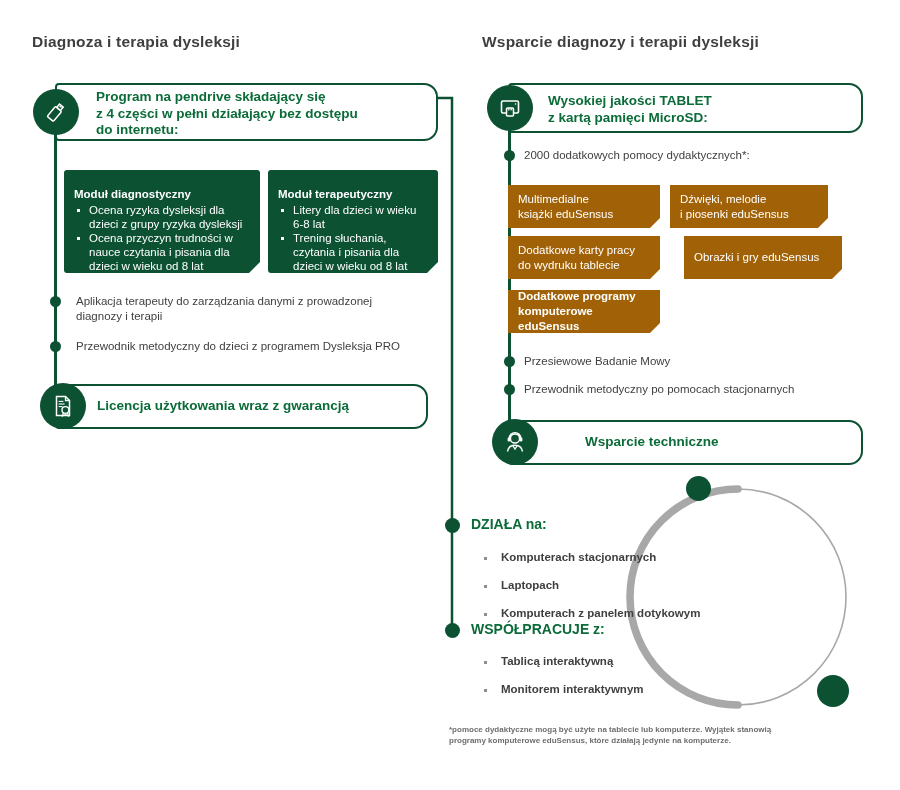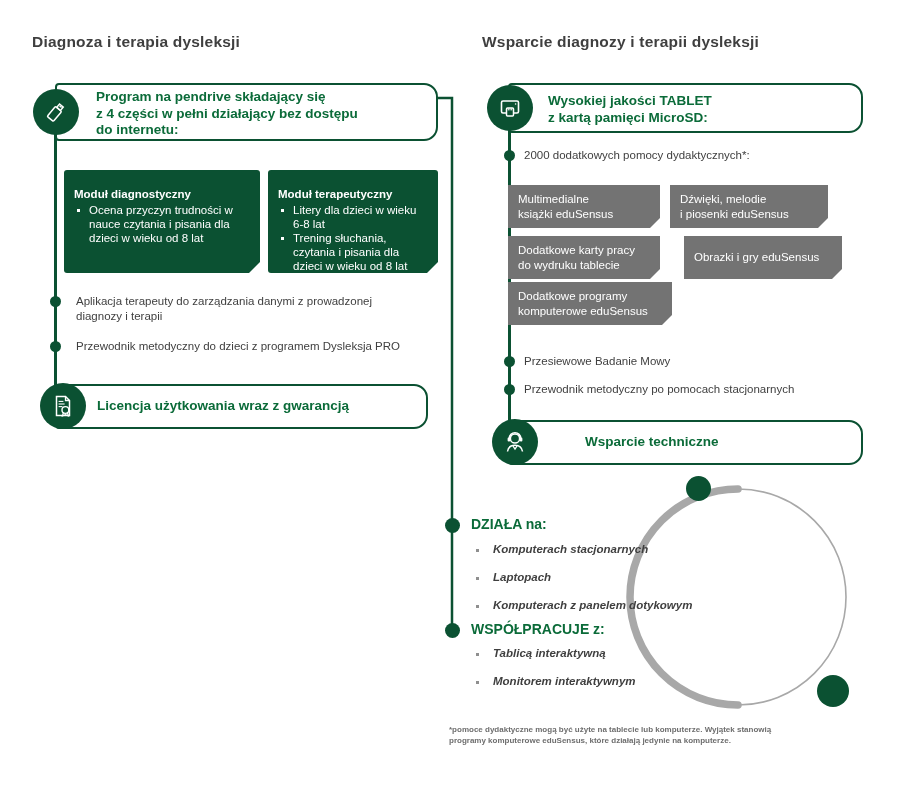--- a/index.html
+++ b/index.html
@@ -55,32 +55,32 @@
   .tl-line{position:absolute;width:2.5px;background:#0b5132;}
   .tl-dot{position:absolute;width:11px;height:11px;border-radius:50%;background:#0b5132;}
   .tl-dot.big{width:15px;height:15px;}
   .tl-label{
     position:absolute;font-size:11.5px;font-weight:normal;line-height:15px;
     color:#3f3f3f;white-space:pre-line;
   }
 
   
   .tile{
-    position:absolute;box-sizing:border-box;background:#737373;color:#fff;
+    position:absolute;box-sizing:border-box;background:#a16207;color:#fff;
     font-size:11.5px;line-height:15px;white-space:pre-line;
     display:flex;align-items:center;padding:6px 10px;
     -webkit-clip-path:polygon(0 0,100% 0,100% calc(100% - 10px),calc(100% - 10px) 100%,0 100%);
     clip-path:polygon(0 0,100% 0,100% calc(100% - 10px),calc(100% - 10px) 100%,0 100%);
   }
 
   
   .sec-head{
     position:absolute;color:#0b6b39;font-weight:bold;font-size:14px;white-space:nowrap;
   }
-  .sec-list{position:absolute;margin:0;padding:0;list-style:none;font-style:italic;}
+  .sec-list{position:absolute;margin:8px;padding:0;list-style:none;}
   .sec-list li{
     position:relative;font-size:11.5px;font-weight:bold;line-height:15px;
     color:#3f3f3f;padding-left:22px;margin-bottom:13px;white-space:nowrap;
   }
   .sec-list li::before{
     content:"";position:absolute;left:5px;top:7px;width:3px;height:3px;background:#8f8f8f;
   }
 
   
   .ring-wrap{position:absolute;left:598px;top:485px;width:280px;height:230px;}
@@ -116,20 +116,22 @@
       </g>
     </svg>
   </div>
   <div class="hdr-text" style="left:96px;top:89px;width:330px;">Program na pendrive składający się
 z 4 części w pełni działający bez dostępu
 do internetu:</div>
 
   <div class="mod-box" style="left:64px;top:170px;width:196px;height:103px;">
     <div class="mod-title">Moduł diagnostyczny</div>
     <ul class="mod-list">
+      <li>Ocena ryzyka dysleksji dla
+dzieci z grupy ryzyka dysleksji</li>
       <li>Ocena przyczyn trudności
 w nauce czytania i pisania
 dla dzieci w wieku od 8 lat</li>
     </ul>
   </div>
 
   <div class="mod-box" style="left:268px;top:170px;width:170px;height:103px;">
     <div class="mod-title">Moduł terapeutyczny</div>
     <ul class="mod-list">
       <li>Litery dla dzieci
@@ -180,21 +182,21 @@
   <div class="tl-dot" style="left:504px;top:150px;"></div>
   <div class="tl-label" style="left:524px;top:148px;width:330px;">2000 dodatkowych pomocy dydaktycznych*:</div>
 
   <div class="tile" style="left:508px;top:185px;width:152px;height:43px;">Multimedialne
 książki eduSensus</div>
   <div class="tile" style="left:670px;top:185px;width:158px;height:43px;">Dźwięki, melodie
 i piosenki eduSensus</div>
   <div class="tile" style="left:508px;top:236px;width:152px;height:43px;">Dodatkowe karty pracy
 do wydruku tablecie</div>
   <div class="tile" style="left:684px;top:236px;width:158px;height:43px;">Obrazki i gry eduSensus</div>
-  <div class="tile" style="left:508px;top:282px;width:164px;height:43px;">Dodatkowe programy
+  <div class="tile" style="left:508px;top:290px;width:152px;height:43px;font-weight:bold;">Dodatkowe programy
 komputerowe eduSensus</div>
 
   <div class="tl-dot" style="left:504px;top:356px;"></div>
   <div class="tl-label" style="left:524px;top:354px;width:340px;">Przesiewowe Badanie Mowy</div>
 
   <div class="tl-dot" style="left:504px;top:384px;"></div>
   <div class="tl-label" style="left:524px;top:382px;width:340px;">Przewodnik metodyczny po pomocach stacjonarnych</div>
 
   <div class="hdr-card" style="left:508px;top:420px;width:355px;height:45px;"></div>
   <div class="hdr-icon" style="left:492px;top:419px;">

